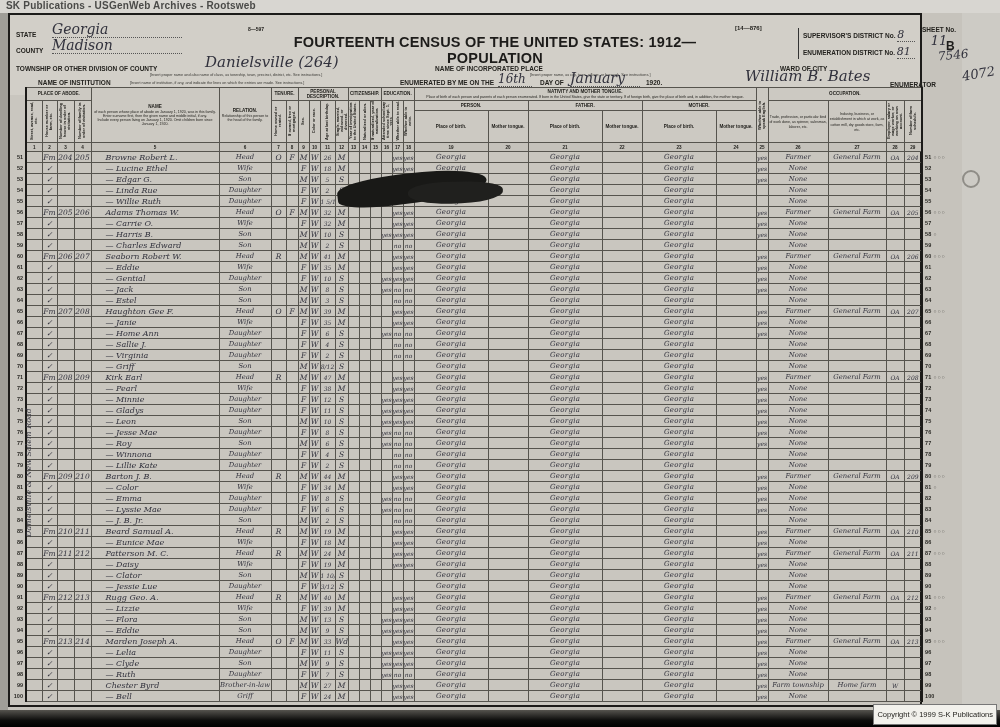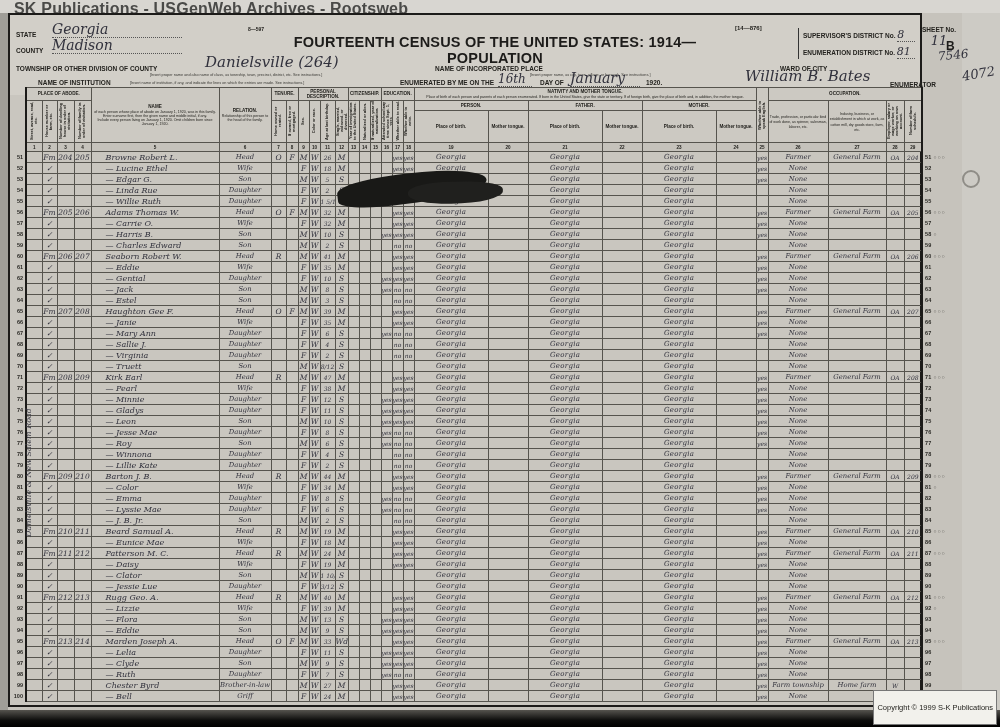--- a/index.html
+++ b/index.html
@@ -1,21 +1,21 @@
 <!DOCTYPE html>
 <html><head>
 <meta charset="utf-8">
 <style>
   html,body{margin:0;padding:0;}
   body{font-family:"Liberation Sans",sans-serif;background:#8f8d88;}
   #scan{position:relative;width:1000px;height:727px;overflow:hidden;
         background:linear-gradient(90deg,#a09e98 0 8px,#c6c3bc 8px 962px,#cdcbc5 962px 1000px);}
   
   #topstrip{position:absolute;left:0;top:0;width:1000px;height:13px;background:#d8d6d1;}
-  #watermark{position:absolute;left:14px;top:0;font-size:16px;font-weight:bold;color:#4a4a48;
+  #watermark{position:absolute;left:6px;top:0;font-size:10px;font-weight:bold;color:#4a4a48;
              letter-spacing:.2px;white-space:nowrap;}
   
   #paper{position:absolute;left:8px;top:13px;width:914px;height:694px;
          background:linear-gradient(180deg,#d2cfc8 0 80px,#c9c6bf 80px 100%);
          border:2px solid #1c1b19;box-sizing:border-box;}
   
   #fhead{position:relative;height:72px;font-size:6.5px;color:#1d1c1a;}
   .lbl{font-weight:bold;white-space:nowrap;color:#24231f;}
   .tiny{font-size:3.8px;color:#3a3935;white-space:nowrap;}
   .hwrite{font-family:"DejaVu Serif",serif;font-style:italic;color:#31313c;white-space:nowrap;}
@@ -57,21 +57,21 @@
   #ink-blot{position:absolute;left:327px;top:158px;width:150px;height:30px;background:#191917;
             border-radius:46% 60% 55% 40%;transform:rotate(-7deg);z-index:5;}
   #ink-blot:after{content:"";position:absolute;left:70px;top:14px;width:95px;height:22px;background:#20201e;
             border-radius:50% 40% 60% 50%;transform:rotate(6deg);}
   #road-vert{position:absolute;left:14px;top:212px;height:310px;width:13px;z-index:4;
              writing-mode:vertical-rl;transform:rotate(180deg);
              font-family:"DejaVu Serif",serif;font-style:italic;font-size:8px;color:#3a3a45;white-space:nowrap;}
   #bottombar{position:absolute;left:0;top:710px;width:1000px;height:17px;
              background:linear-gradient(180deg,#55534e,#0d0d0c 60%,#000);}
   #copybox{position:absolute;right:3px;bottom:2px;background:#f2f1ec;color:#23221e;
-           font-size:7.5px;padding:12px 3px;border:1px solid #777;margin-top:12px;}
+           font-size:7.5px;padding:5px 3px;border:1px solid #777;margin-top:12px;}
   #anno-7546{position:absolute;left:938px;top:48px;font-size:12px;transform:rotate(-6deg);z-index:6;}
   #anno-4072{position:absolute;left:962px;top:66px;font-size:13px;transform:rotate(-10deg);z-index:6;}
   #scan-right-smudge{position:absolute;left:962px;top:170px;width:14px;height:14px;border:2px solid #8f8d87;
            border-radius:50%;background:transparent;}
 </style>
 </head>
 <body>
 
 <div id="scan">
 
@@ -86,21 +86,21 @@
   <div id="paper">
 
     <div id="fhead">
       <span class="lbl abs" style="left:6px;top:16px;">STATE</span>
       <span class="hwrite abs uline" style="left:42px;top:6px;font-size:14px;width:130px;">Georgia</span>
       <span class="lbl abs" style="left:6px;top:32px;">COUNTY</span>
       <span class="hwrite abs uline" style="left:42px;top:22px;font-size:14px;width:130px;">Madison</span>
 
       <span class="lbl abs" id="form-code-left">8—597</span>
       <span class="lbl abs" id="form-no">[14—876]</span>
-      <div class="abs" id="census-title">FOURTEENTH CENSUS OF THE UNITED STATES: 1914—POPULATION</div>
+      <div class="abs" id="census-title">FOURTEENTH CENSUS OF THE UNITED STATES: 1912—POPULATION</div>
 
       <div class="abs" id="sup-block">
         <div class="hdr-row"><span class="lbl">SUPERVISOR'S DISTRICT No.</span>
           <span class="hwrite uline" style="font-size:11px;width:18px;">8</span></div>
         <div class="hdr-row" style="margin-top:3px;"><span class="lbl">ENUMERATION DISTRICT No.</span>
           <span class="hwrite uline" style="font-size:11px;width:18px;">81</span></div>
       </div>
       <div class="abs" id="sheet-block">
         <div class="lbl">SHEET No.</div>
         <div class="hwrite" id="sheet-val">11</div>
@@ -780,21 +780,21 @@
             <td class="hw sm"></td>
             <td class="hw sm"></td>
             <td class="gut-r">66</td>
           </tr>
           <tr>
             <td class="gut-l">67</td>
             <td></td>
             <td class="hw">✓</td>
             <td class="hw"></td>
             <td class="hw"></td>
-            <td class="hw name">— Mary Ann</td>
+            <td class="hw name">— Home Ann</td>
             <td class="hw occ">Daughter</td>
             <td class="hw"></td>
             <td class="hw"></td>
             <td class="hw">F</td>
             <td class="hw">W</td>
             <td class="hw sm">6</td>
             <td class="hw">S</td>
             <td class="hw"></td>
             <td class="hw"></td>
             <td class="hw"></td>
@@ -879,21 +879,21 @@
             <td class="hw sm"></td>
             <td class="hw sm"></td>
             <td class="gut-r">69</td>
           </tr>
           <tr>
             <td class="gut-l">70</td>
             <td></td>
             <td class="hw">✓</td>
             <td class="hw"></td>
             <td class="hw"></td>
-            <td class="hw name">— Truett</td>
+            <td class="hw name">— Griff</td>
             <td class="hw occ">Son</td>
             <td class="hw"></td>
             <td class="hw"></td>
             <td class="hw">M</td>
             <td class="hw">W</td>
             <td class="hw sm">8/12</td>
             <td class="hw">S</td>
             <td class="hw"></td>
             <td class="hw"></td>
             <td class="hw"></td>

